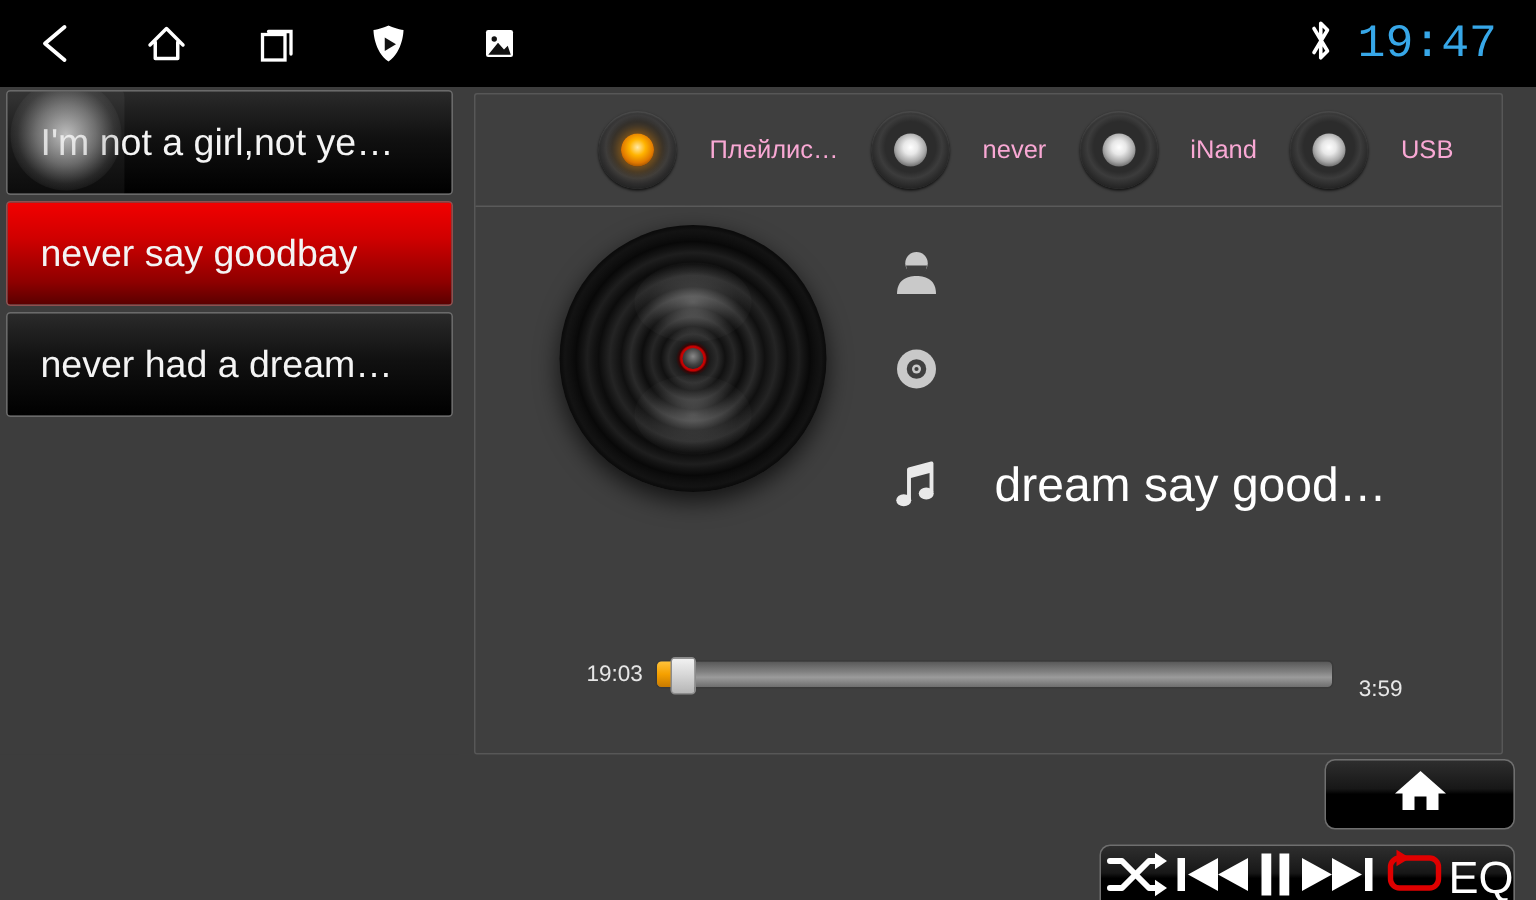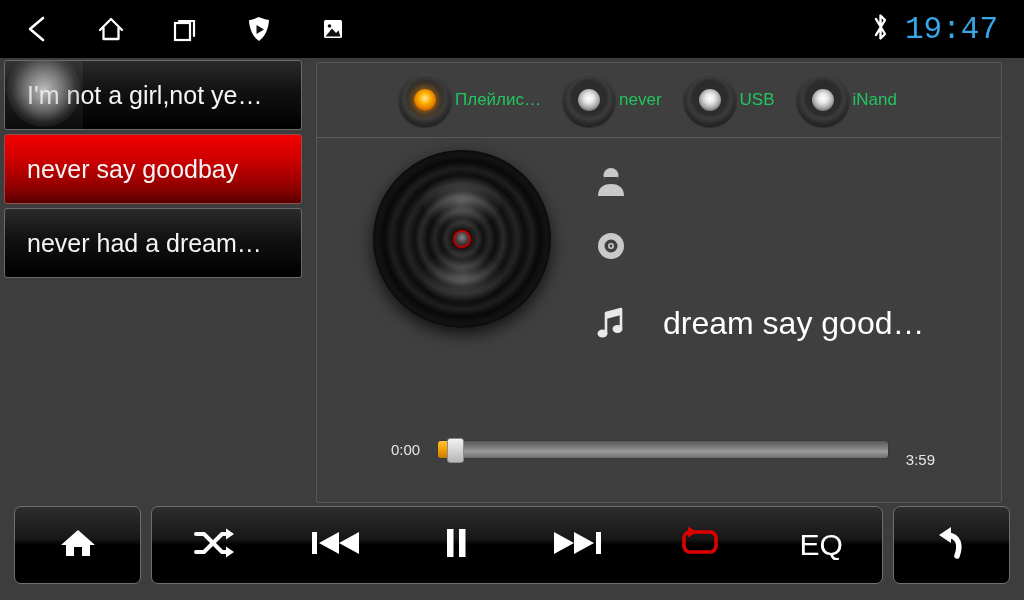--- a/index.html
+++ b/index.html
@@ -91,21 +91,21 @@
   }
   .led .bulb {
     width: 22px; height: 22px; border-radius: 50%;
     background: radial-gradient(circle at 50% 42%, #ffffff 0%, #e8e8e8 28%, #a9a9a9 58%, #5c5c5c 82%, #2e2e2e 100%);
   }
   .led.on .bulb {
     background: radial-gradient(circle at 50% 42%, #ffe9a8 0%, #ffb300 32%, #e07800 62%, #7a3b00 88%, #331800 100%);
     box-shadow: 0 0 9px 2px rgba(255,150,0,0.55);
   }
   .source .slabel {
-    color: #22c55e; font-size: 17px; margin-left: 4px; white-space: nowrap;
+    color: #f9a8d4; font-size: 17px; margin-left: 22px; white-space: nowrap;
   }
 
   
   .nowplaying { position: relative; height: 364px; }
   .vinyl {
     position: absolute; left: 56px; top: 12px;
     width: 178px; height: 178px; border-radius: 50%;
     background:
       radial-gradient(circle at 50% 50%,
         #d61a1a 0%, #c40000 6.5%, #3a0505 7.4%,
@@ -160,21 +160,21 @@
   .thumb {
     position: absolute; top: -3px; left: 9px;
     width: 17px; height: 25px; border-radius: 3px;
     background: linear-gradient(to bottom, #f2f2f2 0%, #d8d8d8 45%, #b6b6b6 100%);
     border: 1px solid #8c8c8c;
   }
 
   
   .bottombar {
     position: absolute; left: 0; bottom: 0; width: 1024px; height: 94px;
-    display: flex; align-items: flex-start; padding: 0 14px; gap: 10px;
+    display: flex; align-items: flex-end; padding: 0 14px; gap: 10px; flex-direction: column;
   }
   .btn {
     border: 1px solid #6f6f6f; border-radius: 7px;
     background: linear-gradient(to bottom, #2e2e2e 0%, #171717 42%, #000 50%, #000 100%);
     display: flex; align-items: center; justify-content: center;
     height: 78px;
   }
   .btn.home { width: 127px; }
   .btn.back { width: 117px; }
   .transport {
@@ -277,28 +277,28 @@
         <div class="led">
             <div class="bulb"></div>
           </div>
         <span class="slabel">never</span>
       </div>
 
       <div class="source">
         <div class="led">
             <div class="bulb"></div>
           </div>
-        <span class="slabel">USB</span>
+        <span class="slabel">iNand</span>
       </div>
 
       <div class="source">
         <div class="led">
             <div class="bulb"></div>
           </div>
-        <span class="slabel">iNand</span>
+        <span class="slabel">USB</span>
       </div>
 
     </div>
 
     <div class="nowplaying">
 
       <div class="vinyl">
         <div class="sheenA"></div>
         <div class="sheenB"></div>
         <div class="hub"></div>
@@ -337,21 +337,21 @@
               <ellipse cx="8.5" cy="30.5" rx="5" ry="4" fill="#e9e9e9"></ellipse>
               <ellipse cx="23.5" cy="26" rx="5" ry="4" fill="#e9e9e9"></ellipse>
             </svg>
           </span>
           <span class="mtext">dream say good…</span>
         </div>
 
       </div>
 
       <div class="progressrow">
-        <span class="ptime">0:00</span>
+        <span class="ptime">19:03</span>
         <div class="track">
           <div class="trackfill"></div>
           <div class="thumb"></div>
         </div>
         <span class="ptime right">3:59</span>
       </div>
 
     </div>
   </div>
 

